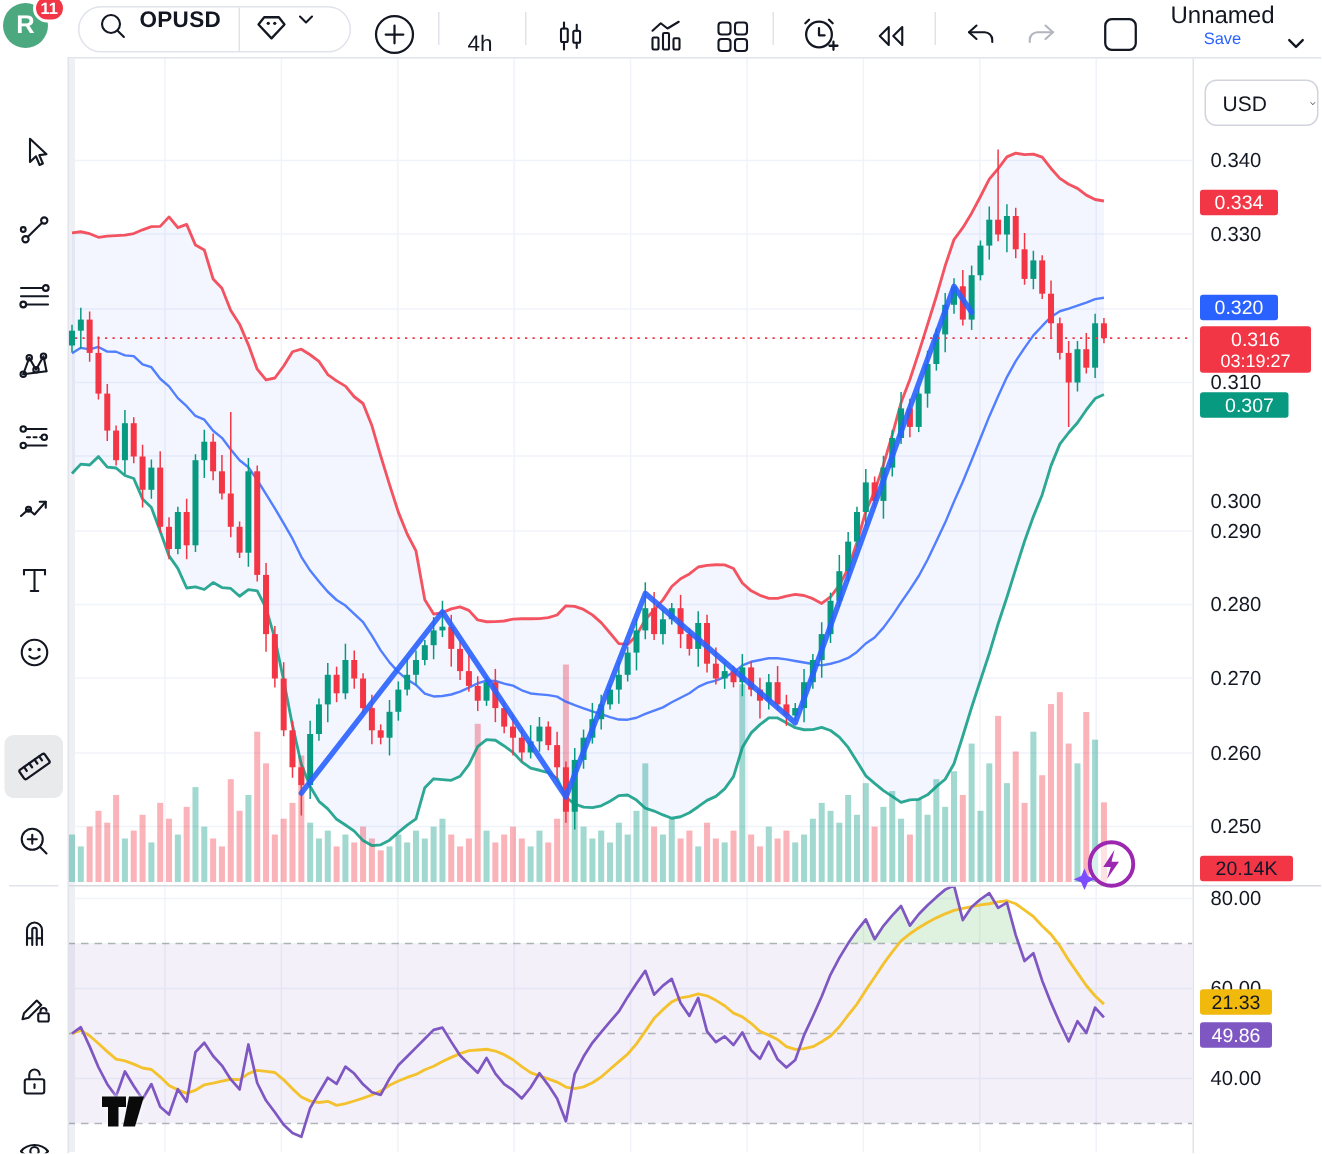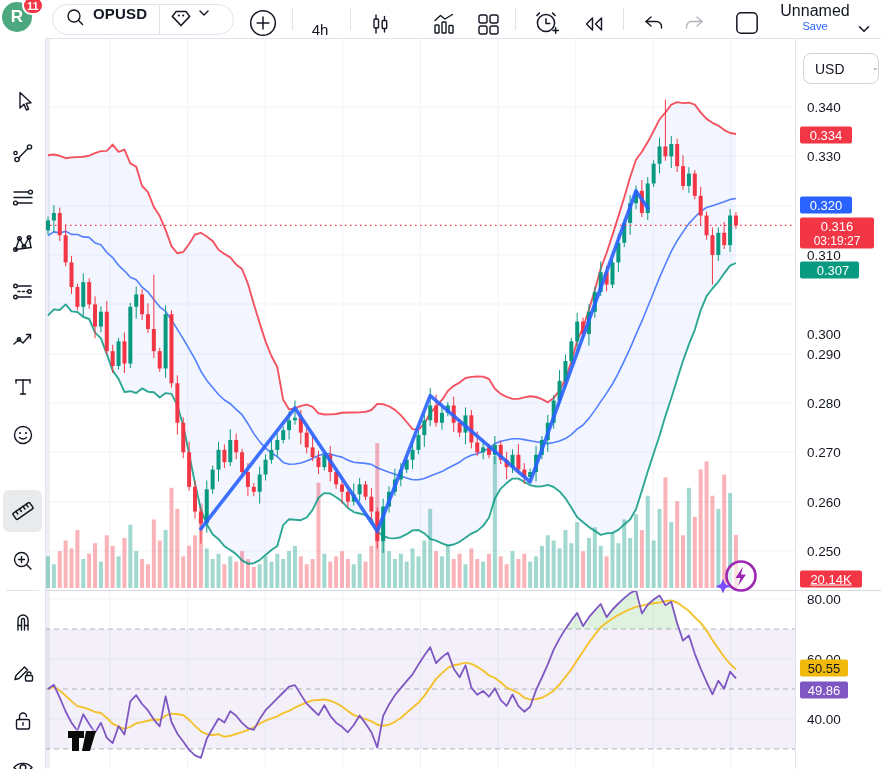--- a/index.html
+++ b/index.html
@@ -480,22 +480,22 @@
       <div class="axis-label" style="top: 414px;">0.270</div>
       <div class="axis-label" style="top: 464px;">0.260</div>
       <div class="axis-label" style="top: 513px;">0.250</div>
       <div class="axis-label" style="top: 561px;">80.00</div>
       <div class="axis-label" style="top: 621px;">60.00</div>
       <div class="axis-label" style="top: 681px;">40.00</div>
       <div class="axis-badge" style="top: 97px; background: rgb(242, 54, 69); width: 38px; color: rgb(255, 255, 255);">0.334</div>
       <div class="axis-badge" style="top: 167px; background: rgb(41, 98, 255); width: 38px; color: rgb(255, 255, 255);">0.320</div>
       <div class="axis-badge" style="top: 195px; background: rgb(242, 54, 69); width: 60px; color: rgb(255, 255, 255);">0.316<span class="sub">03:19:27</span></div>
       <div class="axis-badge" style="top: 232px; background: rgb(8, 153, 129); width: 38px; color: rgb(255, 255, 255); padding-left: 14px;">0.307</div>
-      <div class="axis-badge" style="top: 541px; background: rgb(242, 54, 69); width: 48px; color: #ffffff; text-decoration: underline;">20.14K</div>
-      <div class="axis-badge" style="top: 630px; background: rgb(240, 185, 11); width: 34px; color: rgb(19, 23, 34);">50.55</div>
+      <div class="axis-badge" style="top: 541px; background: rgb(242, 54, 69); width: 48px; color: #0f172a;">20.14K</div>
+      <div class="axis-badge" style="top: 630px; background: rgb(240, 185, 11); width: 34px; color: rgb(19, 23, 34);">21.33</div>
       <div class="axis-badge" style="top: 652px; background: rgb(126, 87, 194); width: 34px; color: rgb(255, 255, 255);">49.86</div>
     </div>
 
   <div id="usd-btn">
     <span>USD</span>
     <svg width="20" height="20" viewBox="0 0 20 20">
       <polyline points="6,8 10,12.5 14,8" fill="none" stroke="#131722" stroke-width="1.5" stroke-linecap="round" stroke-linejoin="round"></polyline>
     </svg>
   </div>
 

